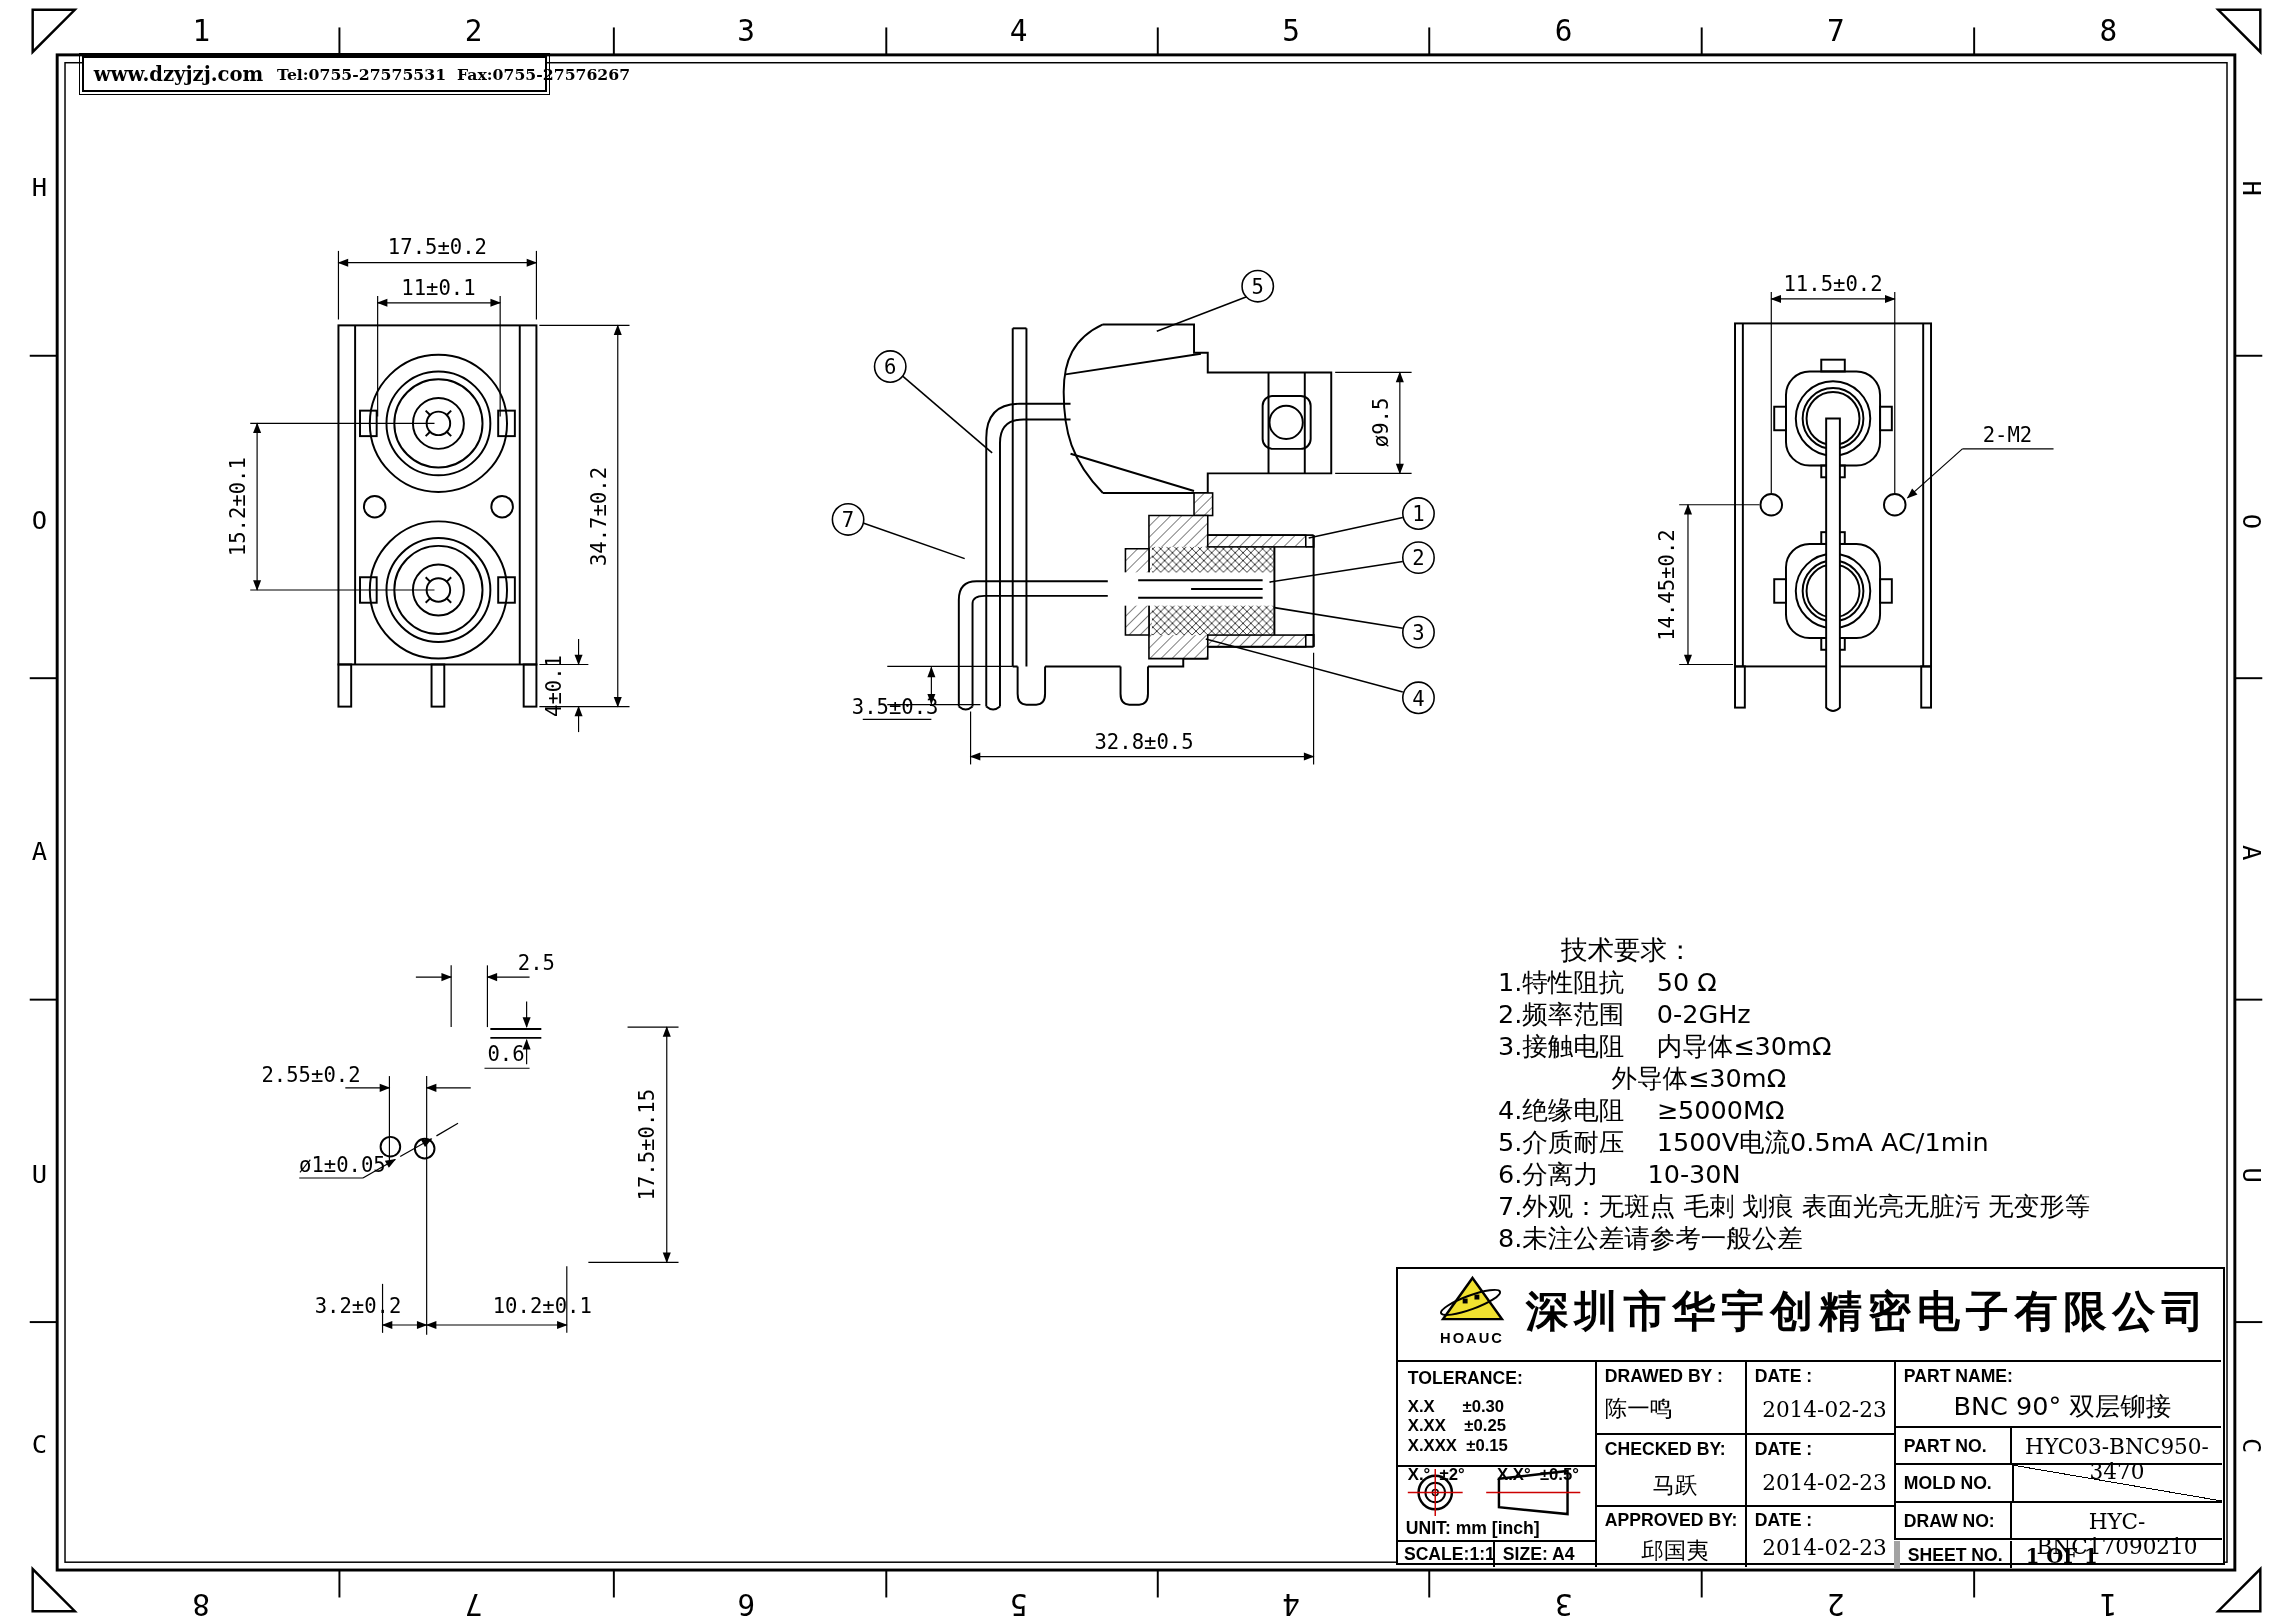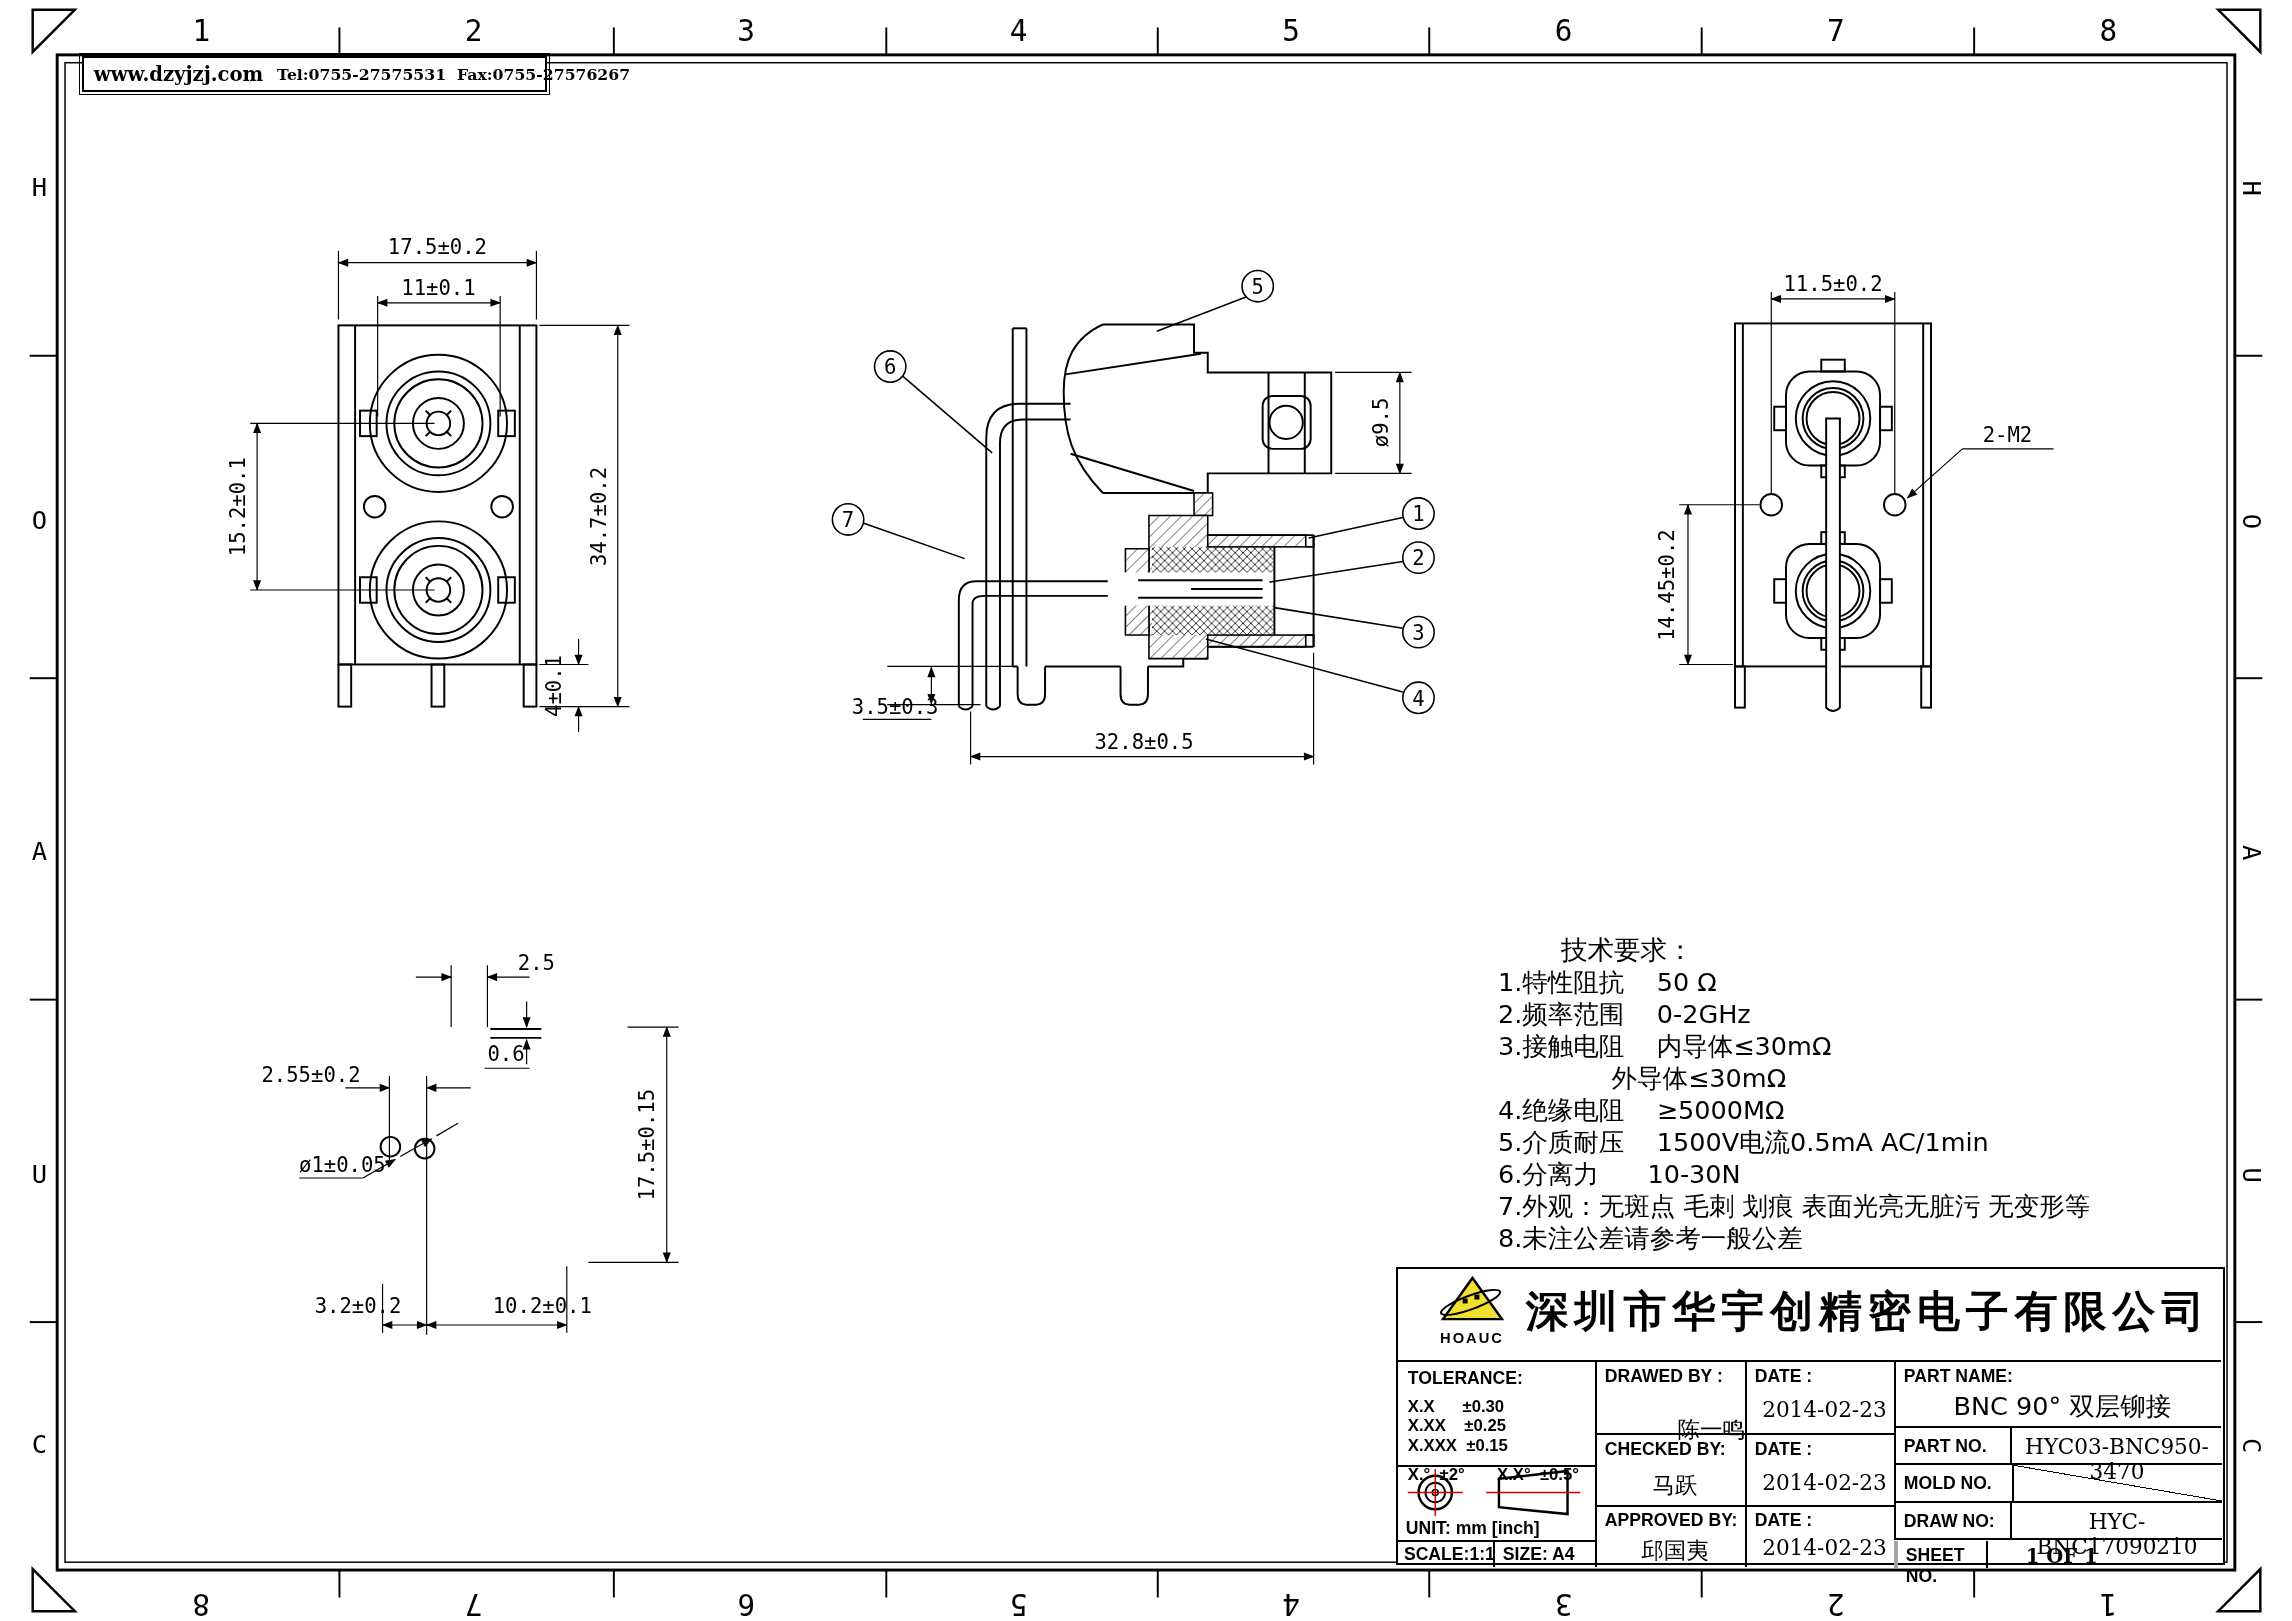--- a/index.html
+++ b/index.html
@@ -458,21 +458,21 @@
 
   <div class="cell brd-r" style="left:0;top:273px;width:97px;height:24.5px;padding:2px 0 0 5.9px;">
     <span class="lbl">SCALE:1:1</span>
   </div>
   <div class="cell brd-r" style="left:97px;top:273px;width:102px;height:24.5px;padding:2px 0 0 7.8px;">
     <span class="lbl">SIZE:  A4</span>
   </div>
 
   <div class="cell brd-r brd-b" style="left:199px;top:93px;width:150px;height:73px;padding:3.9px 0 0 7.8px;">
     <div class="lbl">DRAWED BY :</div>
-    <div class="val-cjk" style="text-align:right;margin-top:27px;font-size:22.5px;">陈一鸣</div>
+    <div class="val-cjk" style="text-align:left;margin-top:6px;font-size:22.5px;">陈一鸣</div>
   </div>
   <div class="cell brd-b" style="left:349px;top:93px;width:147px;height:73px;padding:3.9px 0 0 7.8px;">
     <div class="lbl">DATE :</div>
     <div class="val-num" style="text-align:center;margin-top:9.8px;font-size:21.6px;">2014-02-23</div>
   </div>
   <div class="cell brd-r brd-b" style="left:199px;top:166px;width:150px;height:72px;padding:3.9px 0 0 7.8px;">
     <div class="lbl">CHECKED BY:</div>
     <div class="val-cjk" style="text-align:center;margin-top:9.8px;font-size:22.5px;font-family:Liberation Mono, monospace;">马跃</div>
   </div>
   <div class="cell brd-b" style="left:349px;top:166px;width:147px;height:72px;padding:3.9px 0 0 7.8px;">
@@ -501,21 +501,21 @@
   <div class="cell brd-r brd-b" style="left:496px;top:196px;width:120px;height:38px;padding:7.8px 0 0 7.8px;border-left:2px solid #000;">
     <span class="lbl">MOLD NO.</span>
   </div>
   <div id="mold-slash" class="cell brd-b" style="left:614px;top:196px;width:210px;height:38px;"></div>
   <div class="cell brd-r brd-b" style="left:496px;top:234px;width:118px;height:37px;padding:7.8px 0 0 7.8px;border-left:2px solid #000;">
     <span class="lbl">DRAW NO:</span>
   </div>
   <div class="cell brd-b" style="left:614px;top:234px;width:210px;height:37px;padding:5.9px 0 0 0;text-align:center;">
     <span class="val-num" style="font-size:21.6px;">HYC-BNC17090210</span>
   </div>
-  <div class="cell brd-r" style="left:496px;top:272px;width:94px;height:26.5px;padding:3.9px 0 0 7.8px;border-left:4px solid #a3a3a3;">
+  <div class="cell brd-r" style="left:496px;top:272px;width:118px;height:26.5px;padding:3.9px 0 0 7.8px;border-left:6px solid #a3a3a3;">
     <span class="lbl">SHEET NO.</span>
   </div>
   <div class="cell" style="left:614px;top:272px;width:210px;height:26.5px;padding:3.9px 0 0 13.7px;">
     <span class="val-num" style="font-size:19.6px;font-weight:bold;">1 OF 1</span>
   </div>
 </div>
 
 </div>
 
 

